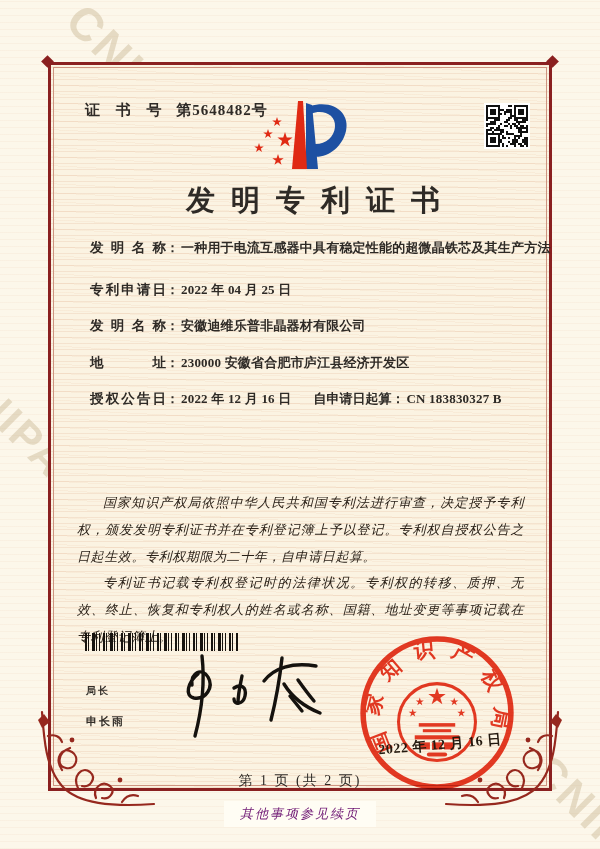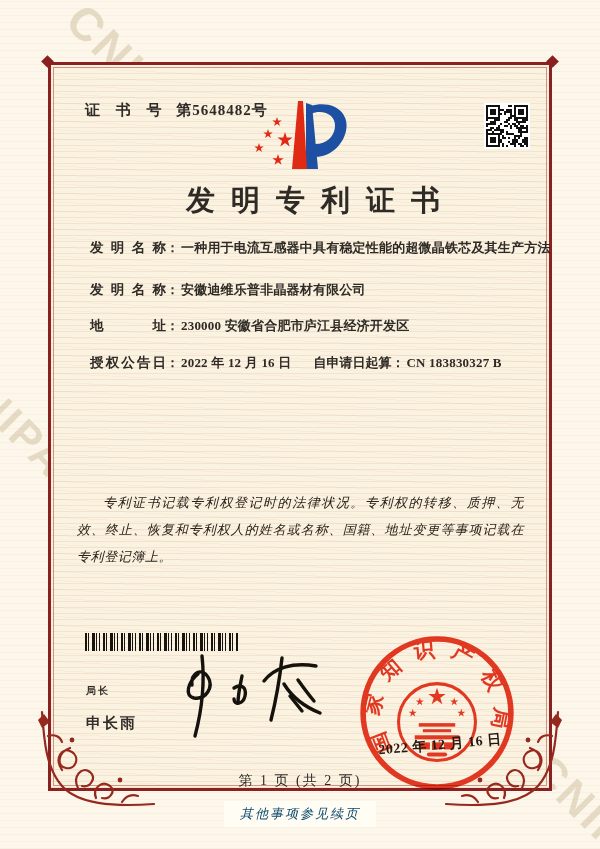--- a/index.html
+++ b/index.html
@@ -76,33 +76,33 @@
     background:repeating-linear-gradient(90deg,
       #17130f 0 2px, transparent 2px 3px,
       #17130f 3px 4px, transparent 4px 7px,
       #17130f 7px 10px, transparent 10px 11px,
       #17130f 11px 12px, transparent 12px 14px,
       #17130f 14px 15px, transparent 15px 18px);
   }
   .director-title{position:absolute; left:86px; top:684px; z-index:2;
     font-family:"Liberation Sans","DejaVu Sans",sans-serif; font-size:10px; font-weight:bold; letter-spacing:2px; color:#332e29;}
   .director-name{position:absolute; left:86px; top:714px; z-index:2;
-    font-family:"Liberation Sans","DejaVu Sans",sans-serif; font-size:15px; font-weight:bold; letter-spacing:2px; color:#332e29;}
+    font-family:"Liberation Sans","DejaVu Sans",sans-serif; font-size:11px; font-weight:bold; letter-spacing:2px; color:#332e29;}
   .signature{position:absolute; left:168px; top:650px; width:178px; height:94px; z-index:2;}
   .seal{position:absolute; left:356px; top:632px; width:162px; height:162px; z-index:2; mix-blend-mode:multiply; opacity:0.95;}
   .seal-date{
     position:absolute; left:352px; top:736px; width:176px; z-index:3; text-align:center;
     font-size:14px; font-weight:bold; letter-spacing:0.5px; color:#241a10;
     transform:rotate(-5deg);
   }
   .page-num{position:absolute; left:48px; top:772px; width:504px; z-index:2; text-align:center; font-size:14px; letter-spacing:2px;}
   .note-wrap{position:absolute; left:0; top:801px; width:600px; z-index:2; text-align:center;}
   .note{
     display:inline-block; background:#fffdf4; padding:4px 16px;
-    font-size:13px; font-style:italic; letter-spacing:2px; color:#0c4a6e;
+    font-size:13px; font-style:italic; letter-spacing:2px; color:#701a75;
   }
 </style>
 </head>
 <body>
 
 <div class="page">
 
   <div class="wm wm1">CNIPA</div>
   <div class="wm wm2">CNIPA</div>
   <div class="wm wm3">CNIPA</div>
@@ -315,26 +315,28 @@
         <rect x="0" y="14" width="7" height="7" fill="#111"></rect>
         <rect x="1" y="15" width="5" height="5" fill="#fff"></rect>
         <rect x="2" y="16" width="3" height="3" fill="#111"></rect>
       </svg>
   </div>
 
   <div class="title">发明专利证书</div>
 
   <div class="fields" id="fields">
       <div class="field-row gap"><span class="flabel">发明名称</span><span class="fcolon">：</span><span class="fvalue">一种用于电流互感器中具有稳定性能的超微晶铁芯及其生产方法</span></div>
+      <div class="field-row"><span class="flabel">专利申请日</span><span class="fcolon">：</span><span class="fvalue">2022 年 04 月 25 日</span></div>
       <div class="field-row"><span class="flabel">发明名称</span><span class="fcolon">：</span><span class="fvalue">安徽迪维乐普非晶器材有限公司</span></div>
       <div class="field-row"><span class="flabel">地址</span><span class="fcolon">：</span><span class="fvalue">230000 安徽省合肥市庐江县经济开发区</span></div>
       <div class="field-row"><span class="flabel">授权公告日</span><span class="fcolon">：</span><span class="fvalue">2022 年 12 月 16 日</span><span class="fpair2 flabel2">自申请日起算</span><span class="fcolon">：</span><span class="fvalue">CN 183830327 B</span></div>
     </div>
 
   <div class="paras">
+    <p>国家知识产权局依照中华人民共和国专利法进行审查，决定授予专利权，颁发发明专利证书并在专利登记簿上予以登记。专利权自授权公告之日起生效。专利权期限为二十年，自申请日起算。</p>
     <p>专利证书记载专利权登记时的法律状况。专利权的转移、质押、无效、终止、恢复和专利权人的姓名或名称、国籍、地址变更等事项记载在专利登记簿上。</p>
   </div>
 
   <div class="barcode"></div>
 
   <div class="director-title">局长</div>
   <div class="director-name">申长雨</div>
 
   <svg class="signature" viewBox="0 0 178 94">
     <g fill="none" stroke="#15120e" stroke-width="3.4" stroke-linecap="round">

